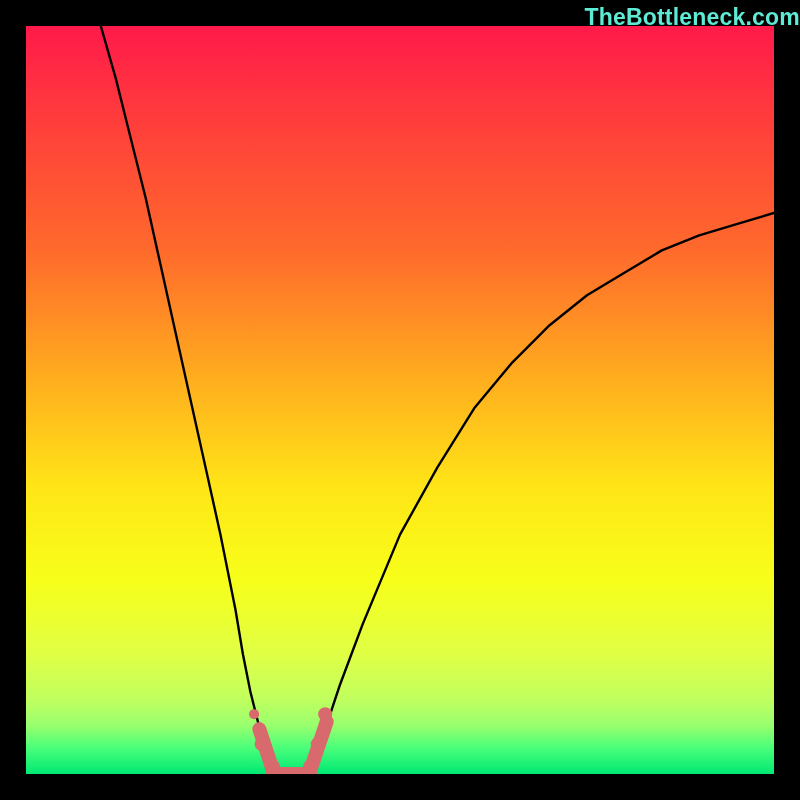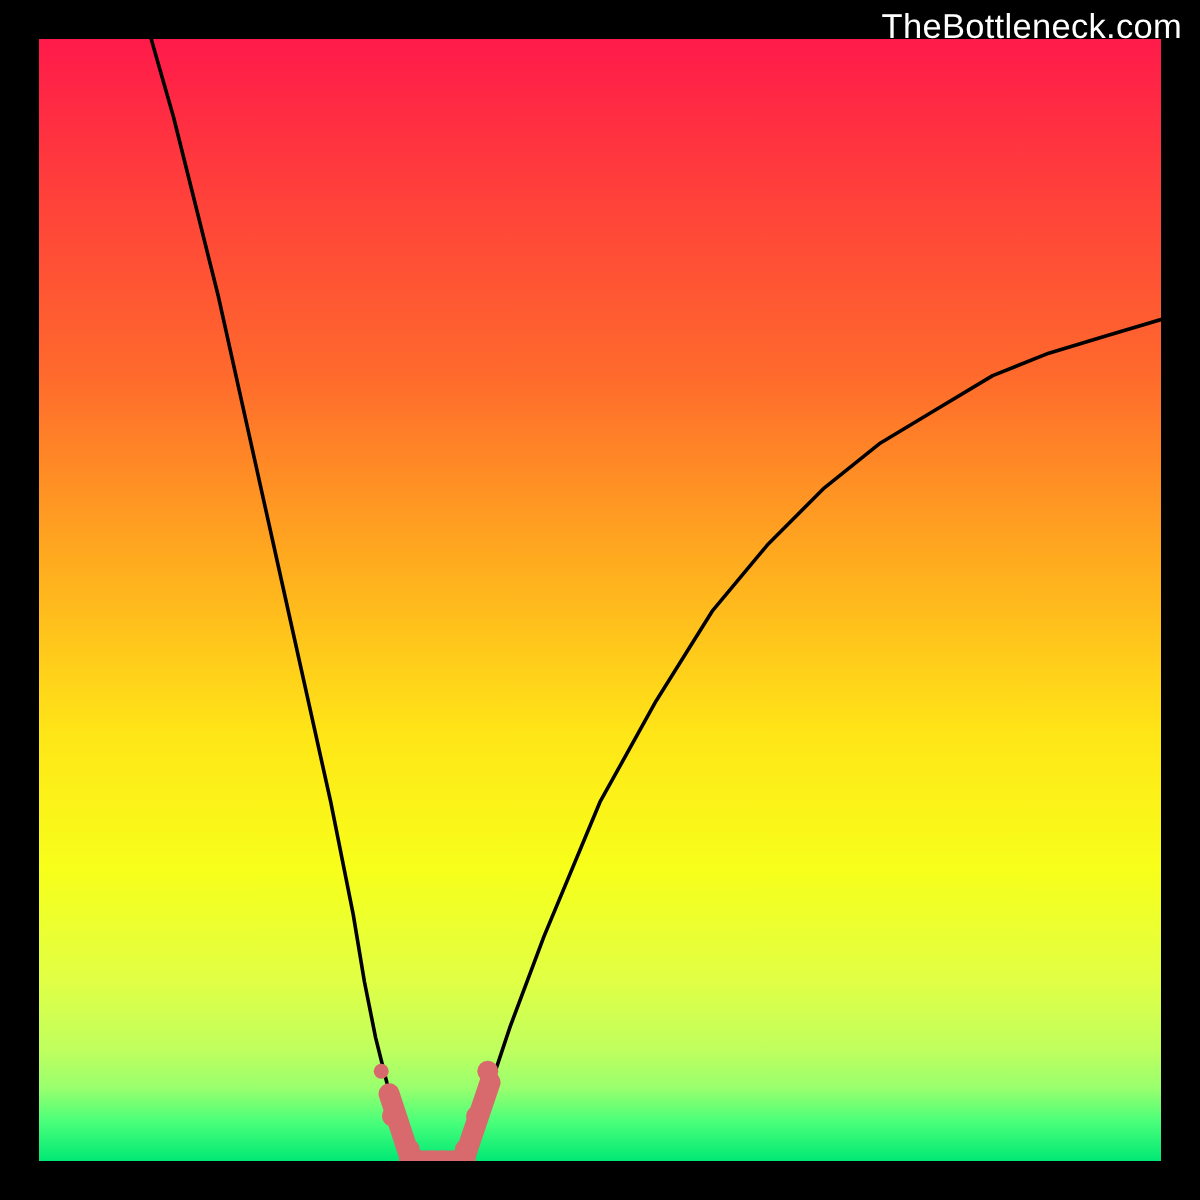--- a/index.html
+++ b/index.html
@@ -14,24 +14,24 @@
   .frame {
     position: absolute;
     left: 26px;
     top: 26px;
     width: 748px;
     height: 748px;
   }
   .watermark {
     position: absolute;
     top: 4px;
-    right: 12px;
-    color: #ffffff;
+    right: 0;
+    color: #5eead4;
     font-size: 23px;
-    font-weight: 400;
+    font-weight: 700;
     letter-spacing: 0.2px;
     z-index: 5;
   }
   svg {
     display: block;
   }
 </style>
 </head>
 <body>
 

